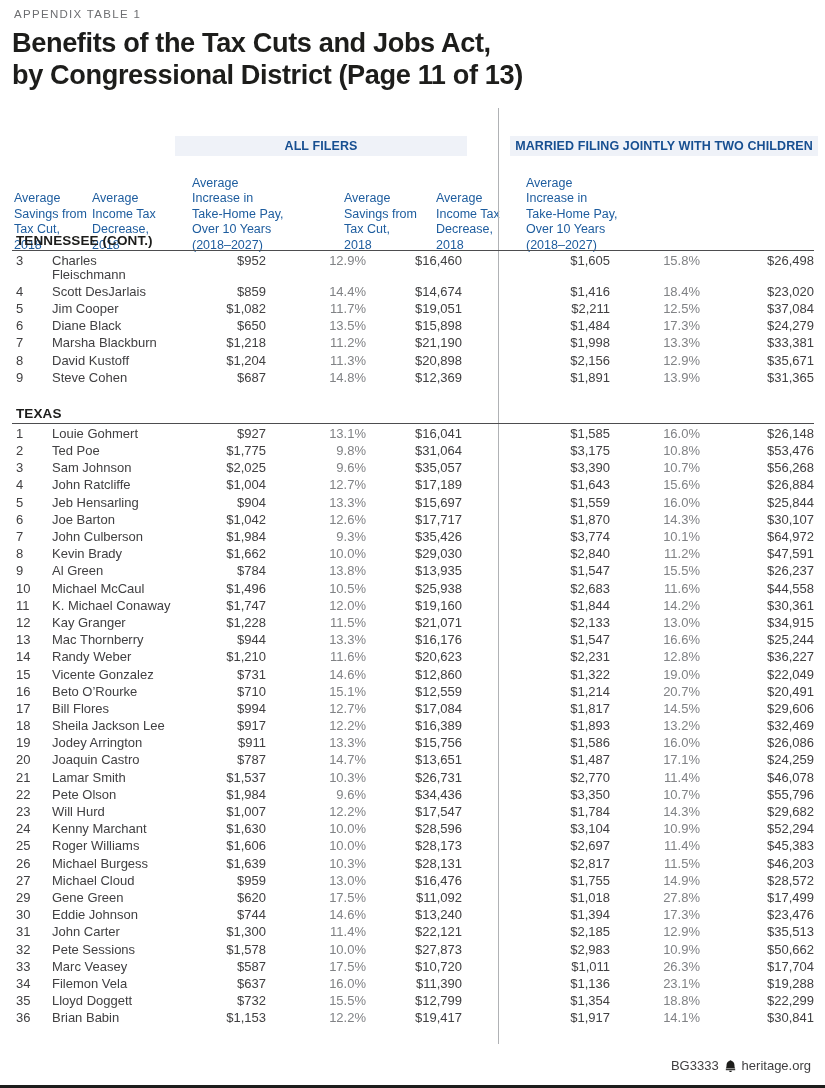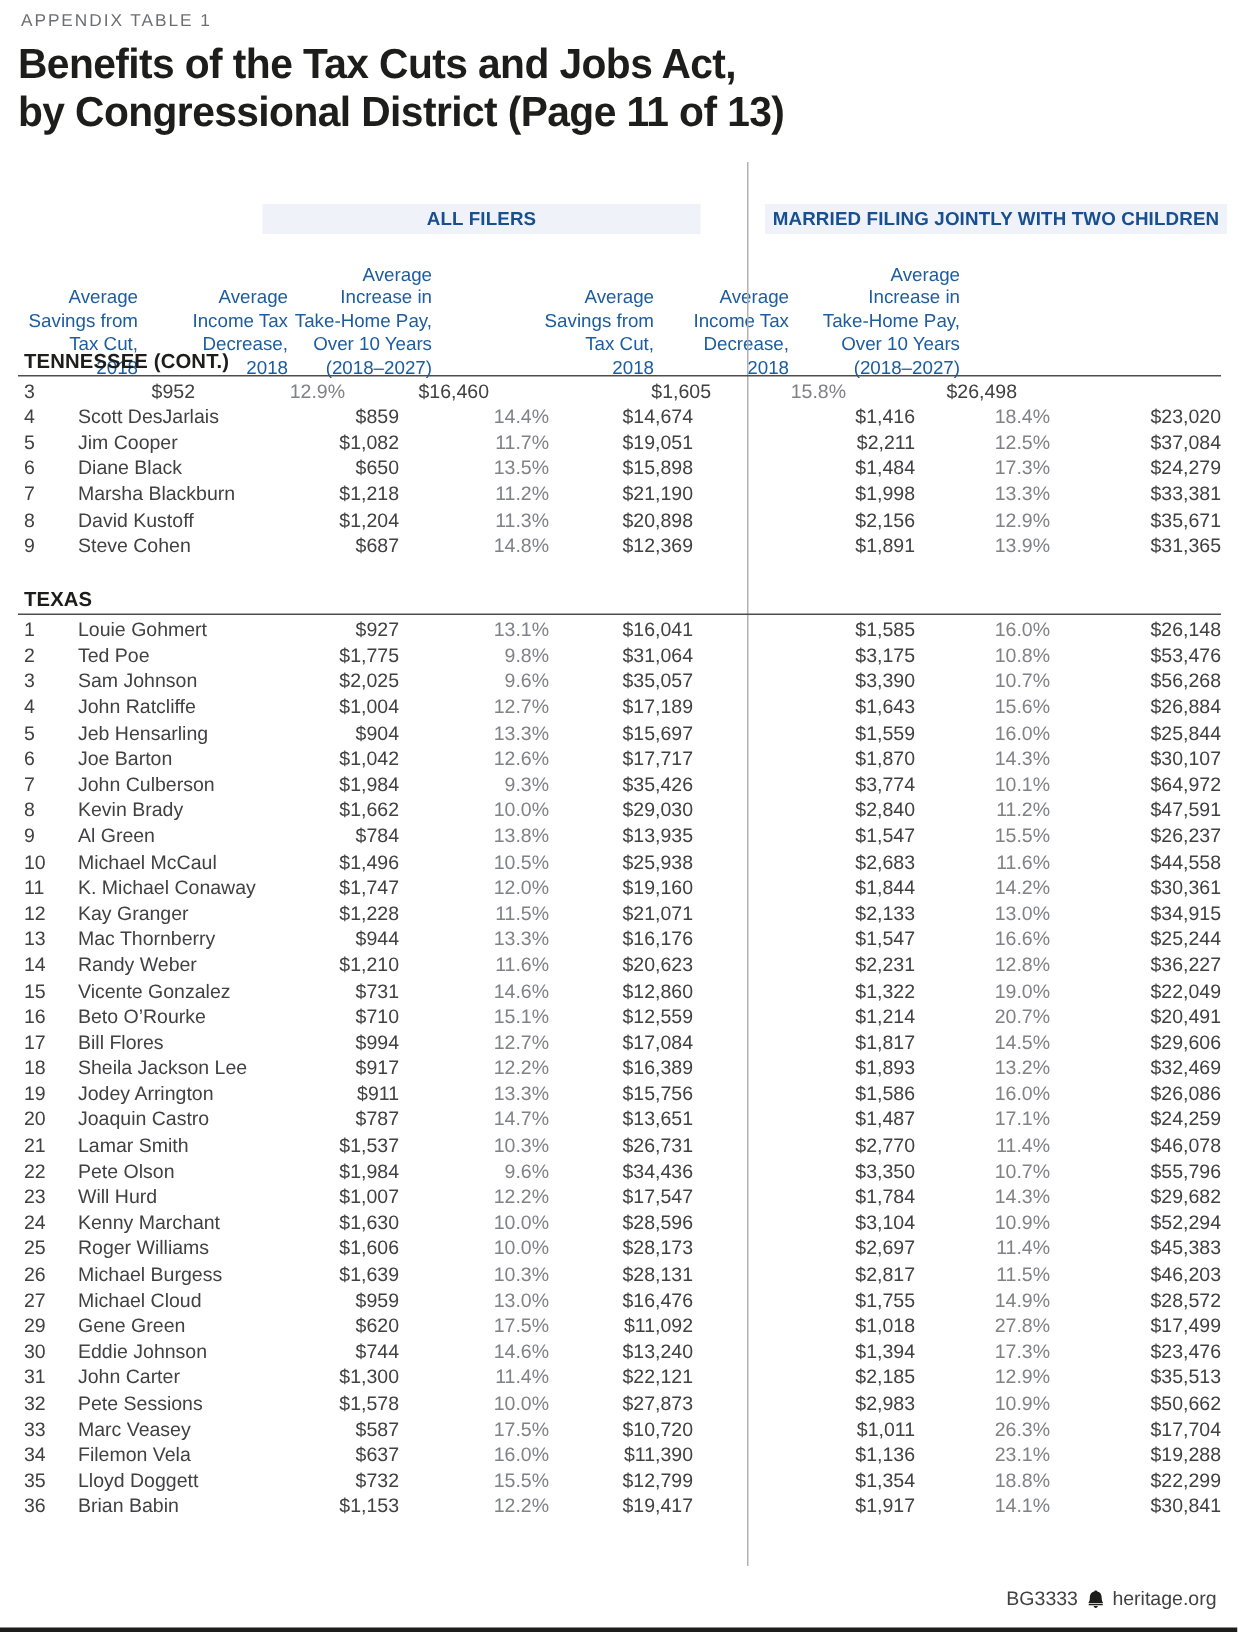--- a/index.html
+++ b/index.html
@@ -36,21 +36,21 @@
     display:flex;align-items:center;justify-content:center;
     letter-spacing:0.1px;
   }
   .band-allfilers{left:161px;width:292px;}
   .band-mfj{left:496px;width:308px;}
   .col-labels{
     position:absolute;bottom:0;left:0;width:802px;
     display:flex;align-items:flex-end;
     color:var(--accent-blue);font-size:12.5px;line-height:15.5px;
   }
-  .col-labels .c{white-space:pre-line;text-align:right;}
+  .col-labels .c{white-space:pre-line;}
   .c-rowhead{width:176px;text-align:left !important;white-space:pre-line;}
   .c-v0{width:78px;}
   .c-v1{width:100px;}
   .c-v2{width:96px;}
   .c-gap{width:56px;}
   .c-v3{width:92px;}
   .c-v4{width:90px;}
   .c-v5{width:114px;}
   .v-divider{
     position:absolute;left:498px;top:108px;width:1px;height:936px;
@@ -131,20 +131,22 @@
 </div>
 
 <div class="v-divider"></div>
 
 <div class="tbody">
   <div class="section">
     <div class="section-header">TENNESSEE (CONT.)</div>
     <div class="section-rows">
   <div class="trow">
     <div class="cell cell-num">3</div>
+    <div class="cell cell-name">Charles
+Fleischmann</div>
     <div class="cell cell-val c-v0">$952</div>
     <div class="cell cell-val c-v1 pct">12.9%</div>
     <div class="cell cell-val c-v2">$16,460</div>
     <div class="cell c-gap"></div>
     <div class="cell cell-val c-v3">$1,605</div>
     <div class="cell cell-val c-v4 pct">15.8%</div>
     <div class="cell cell-val c-v5">$26,498</div>
   </div>
 
   <div class="trow">

